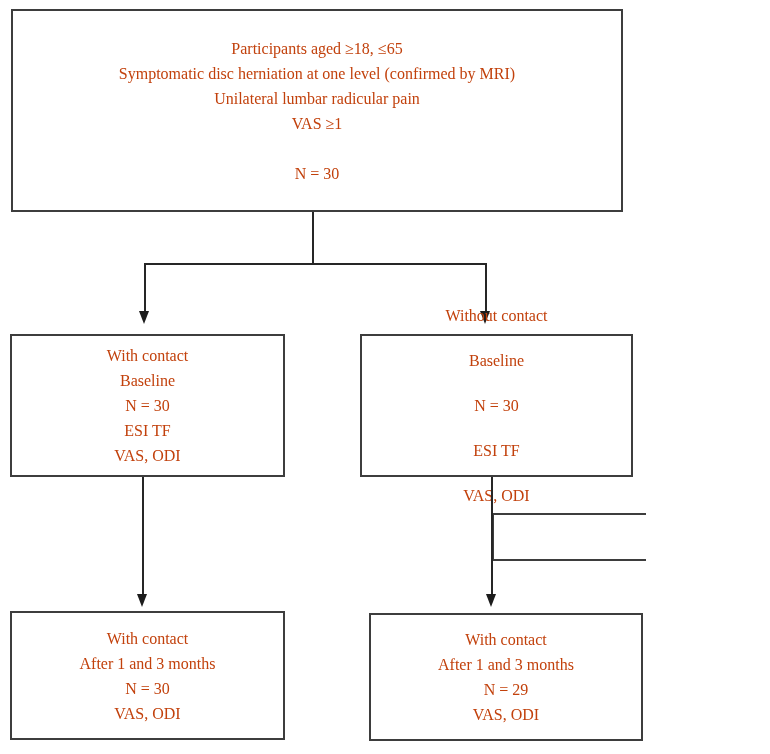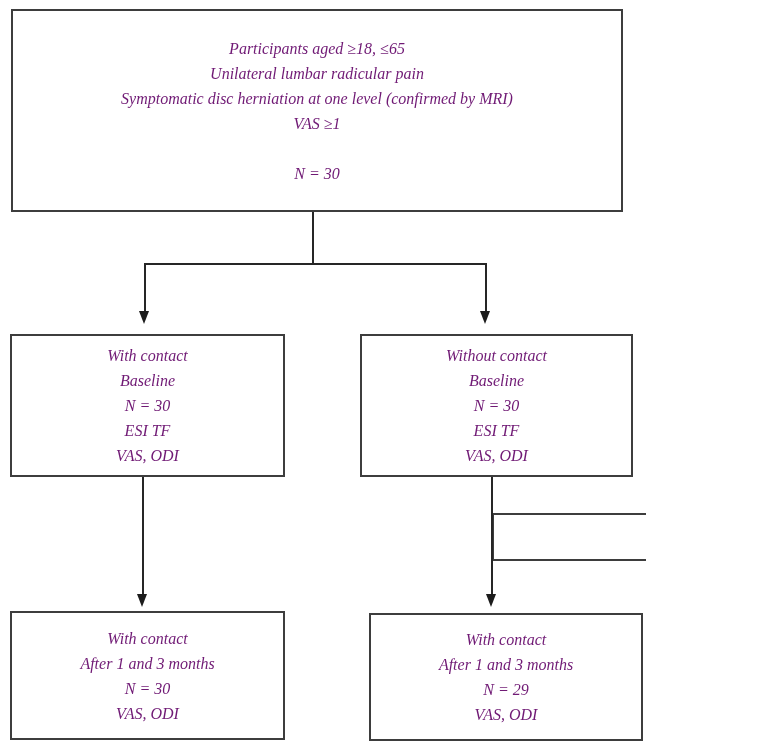--- a/index.html
+++ b/index.html
@@ -1,23 +1,22 @@
 <!DOCTYPE html>
 <html><head>
 <meta charset="utf-8">
 <style>
   html,body{margin:0;padding:0;background:#ffffff;}
   #figure{
     position:relative;
     width:646px;height:754px;
     background:#ffffff;
     font-family:"Liberation Serif","DejaVu Serif",serif;
-    color:#701a75;
+    color:#c2410c;
     overflow:hidden;
-    font-style:italic;
   }
   .fbox{
     position:absolute;
     background:#ffffff;
     border:2px solid #3d3d3d;
     box-sizing:border-box;
     display:flex;
     flex-direction:column;
     justify-content:center;
     align-items:center;
@@ -31,21 +30,21 @@
   }
   .vline,.hline{position:absolute;background:#262626;}
   .arrowhead{
     position:absolute;width:0;height:0;
     border-left:5.5px solid transparent;
     border-right:5.5px solid transparent;
     border-top:13px solid #1c1c1c;
   }
   #top-box{left:11px;top:9px;width:612px;height:203px;}
   #mid-left-box{left:10px;top:334px;width:275px;height:143px;}
-  #mid-right-box{left:360px;top:334px;width:273px;height:143px;}
+  #mid-right-box{left:360px;top:334px;width:273px;height:143px;gap:20px;}
   #bottom-left-box{left:10px;top:611px;width:275px;height:129px;}
   #bottom-right-box{left:369px;top:613px;width:274px;height:128px;}
 
   #stem-line{left:312px;top:212px;width:2px;height:53px;}
   #branch-hline{left:144px;top:263px;width:343px;height:2px;}
   #branch-left-vline{left:144px;top:263px;width:2px;height:49px;}
   #branch-right-vline{left:485px;top:263px;width:2px;height:49px;}
   #branch-left-arrowhead{left:139px;top:311px;}
   #branch-right-arrowhead{left:480px;top:311px;}
 
@@ -61,22 +60,22 @@
     font-size:16px;z-index:2;white-space:pre;
   }
 </style>
 </head>
 <body>
 
 <div id="figure">
 
   <div id="top-box" class="fbox">
       <div class="bline">Participants aged ≥18, ≤65</div>
+      <div class="bline">Symptomatic disc herniation at one level (confirmed by MRI)</div>
       <div class="bline">Unilateral lumbar radicular pain</div>
-      <div class="bline">Symptomatic disc herniation at one level (confirmed by MRI)</div>
       <div class="bline">VAS ≥1</div>
       <div class="bline"></div>
       <div class="bline">N = 30</div>
     </div>
 
   <div id="stem-line" class="vline"></div>
   <div id="branch-hline" class="hline"></div>
   <div id="branch-left-vline" class="vline"></div>
   <div id="branch-right-vline" class="vline"></div>
   <div id="branch-left-arrowhead" class="arrowhead"></div>

